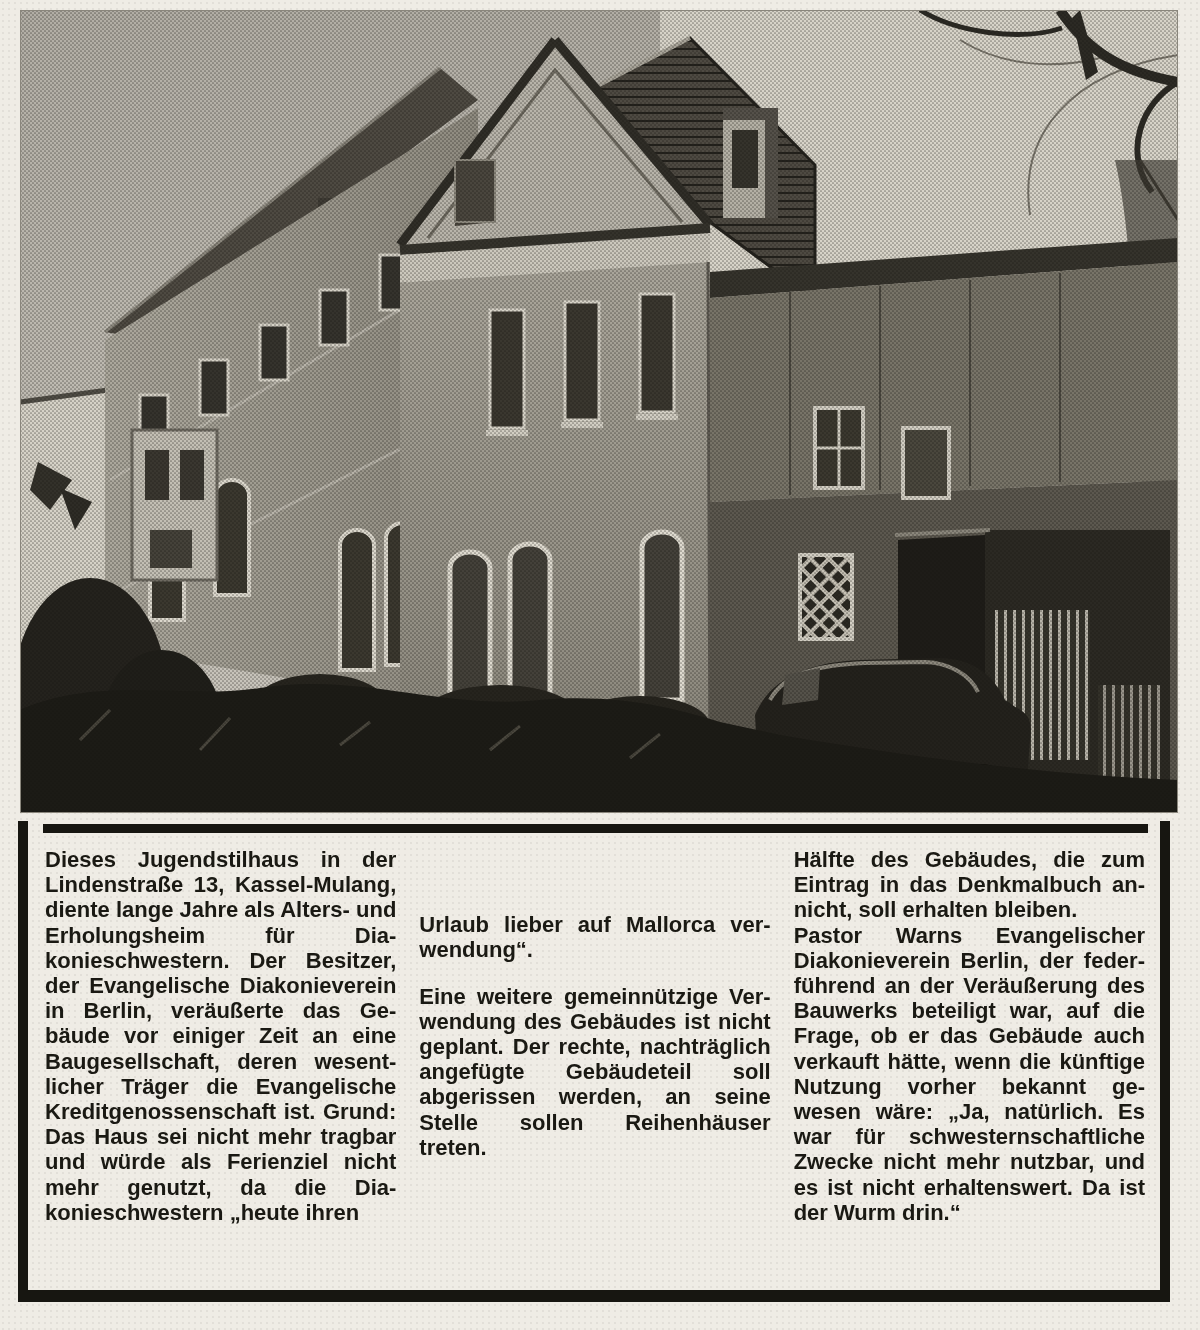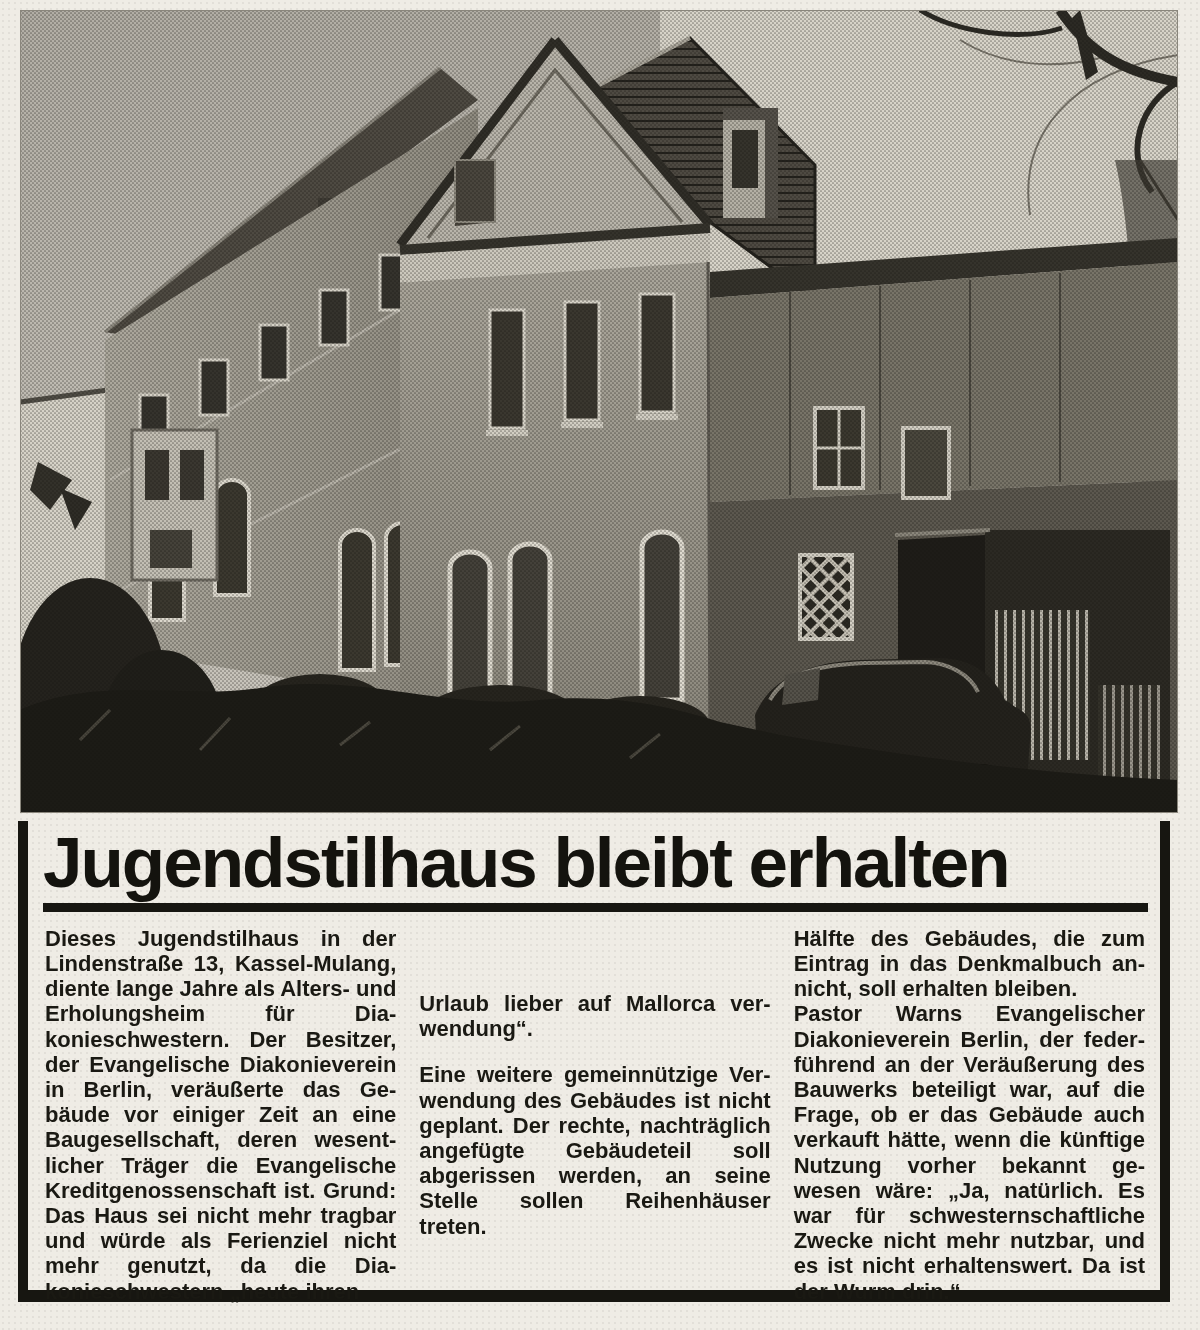--- a/index.html
+++ b/index.html
@@ -186,21 +186,20 @@
   <ellipse cx="620" cy="716" rx="70" ry="30" fill="#26241e"></ellipse>
   <path d="M0,700 C80,665 160,690 240,678 C340,662 420,700 520,690 C600,683 660,700 700,712 L760,725 C880,745 1020,765 1158,770 L1158,803 L0,803 Z" fill="#1c1b16"></path>
   <path d="M60,730 L90,700 M180,740 L210,708 M320,735 L350,712 M470,740 L500,716 M610,748 L640,724" stroke="#4a473e" stroke-width="3" fill="none"></path>
 
   <rect x="0" y="0" width="1158" height="803" fill="url(#ht)" opacity="0.45"></rect>
   <rect x="0.5" y="0.5" width="1157" height="802" fill="none" stroke="#8a867c" stroke-width="1"></rect>
 </svg>
 </div>
 
 <div class="article-box">
-  <div class="headline">Jugendstilhaus bleibt erhalten</div>
   <div class="headline-rule"></div>
   <div class="columns">
     <div class="col" lang="de">
       <p>Dieses Jugendstilhaus in der Lindenstraße 13, Kassel-Mu­lang, diente lange Jahre als Al­ters- und Erholungsheim für Dia­konieschwestern. Der Besitzer, der Evangelische Diakoniever­ein in Berlin, veräußerte das Ge­bäude vor einiger Zeit an eine Baugesellschaft, deren wesent­licher Träger die Evangelische Kreditgenossenschaft ist. Grund: Das Haus sei nicht mehr tragbar und würde als Ferienziel nicht mehr genutzt, da die Dia­konieschwestern „heute ihren</p>
     </div>
     <div class="vrule"></div>
     <div class="col" lang="de">
       <p>Urlaub lieber auf Mallorca ver­wendung“.</p>
       <p class="pgap">Eine weitere gemeinnützige Ver­wendung des Gebäudes ist nicht geplant. Der rechte, nach­träglich angefügte Gebäudeteil soll abgerissen werden, an sei­ne Stelle sollen Reihenhäuser treten.</p>
     </div>

